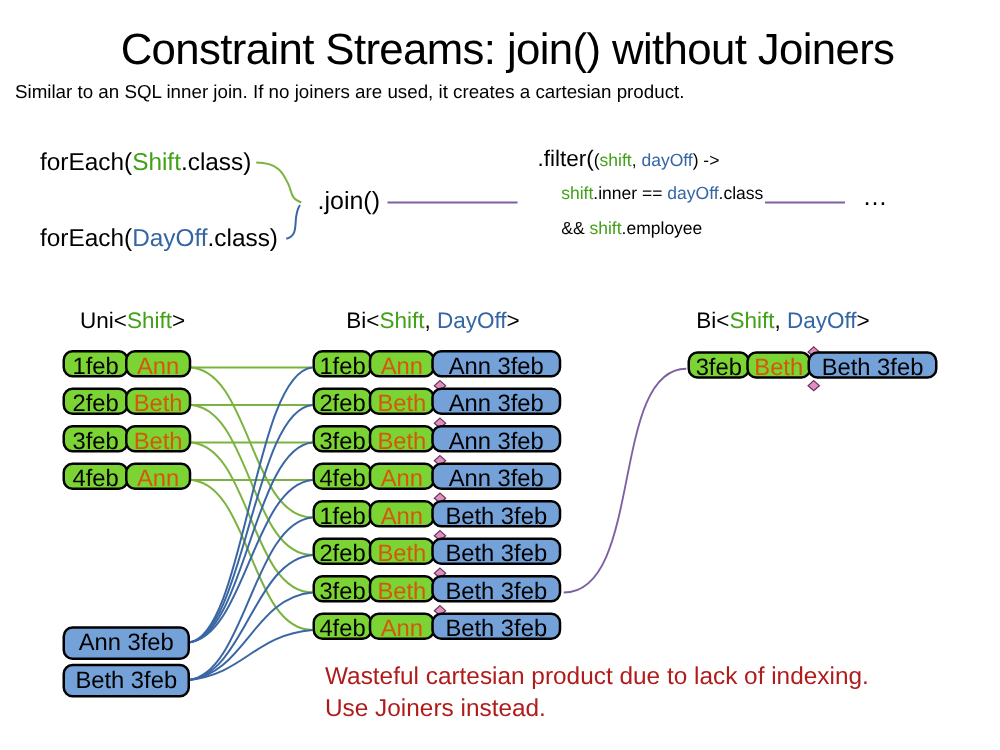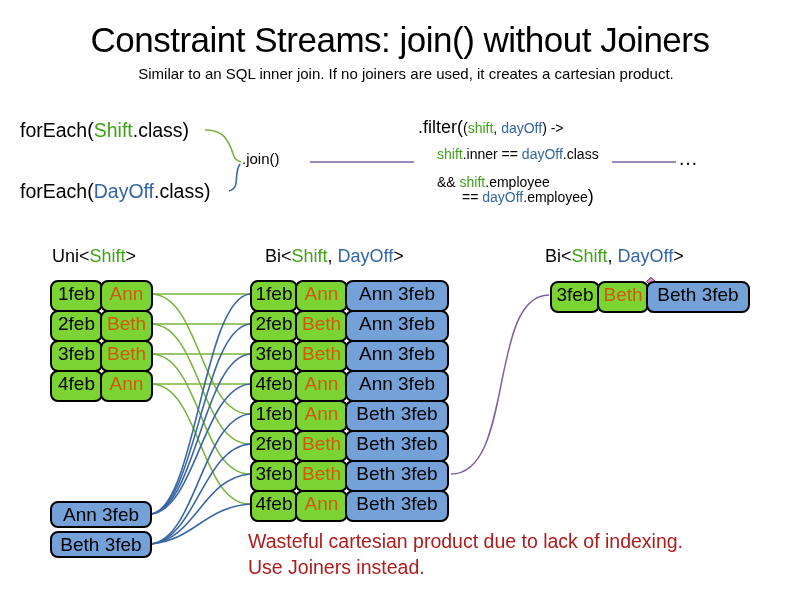--- a/index.html
+++ b/index.html
@@ -1,29 +1,29 @@
 <!DOCTYPE html>
 <html><head>
 <meta charset="utf-8">
 <style>
   html,body{margin:0;padding:0;background:#fff;}
   .slide{position:relative;width:800px;height:600px;background:#ffffff;overflow:hidden;
          font-family:"Liberation Sans",sans-serif;color:#000;}
-  .abs{position:absolute;}
+  .abs{position:absolute;padding-left:12px;}
   .title{left:0;right:0;top:20px;text-align:center;font-size:35px;letter-spacing:-0.5px;}
-  .subtitle{left:12px;right:0;top:65px;text-align:center;font-size:15px;}
+  .subtitle{left:0;right:0;top:65px;font-size:15px;}
   .green-t{color:#41a117;}
   .blue-t{color:#3465a4;}
   .code{font-size:19.5px;white-space:nowrap;}
-  .join-label{font-size:15px;}
+  .join-label{font-size:20px;}
   .filter-big{font-size:18px;}
   .filter-small{font-size:14px;}
   .hdr{font-size:18px;white-space:nowrap;z-index:3;}
   .row{position:absolute;display:flex;z-index:2;}
-  .cell{box-sizing:border-box;height:32px;border:2px solid #000;border-radius:8px;
+  .cell{box-sizing:border-box;height:22px;border:2px solid #000;border-radius:8px;
         background:#7bd434;font-size:19px;line-height:23px;text-align:center;white-space:nowrap;}
   .cell+.cell{margin-left:-3px;}
   .c-date{width:53px;}
   .c-date-m{width:48px;}
   .c-emp{width:53px;color:#d4570e;}
   .c-dayoff{width:104px;background:#74a2d8;color:#000;}
   .c-solo{width:102px;background:#74a2d8;height:27px;}
   .warning{font-size:19.5px;color:#b01b1b;line-height:26px;white-space:nowrap;z-index:3;}
   .ellipsis{font-size:20px;}
   svg.wires{position:absolute;left:0;top:0;z-index:1;}
@@ -88,23 +88,20 @@
   <div class="abs join-label" style="left:242px;top:150px;z-index:3">.join()</div>
 
   <div class="abs" style="left:418px;top:117px;white-space:nowrap;z-index:3">
     <span class="filter-big">.filter(</span><span class="filter-small">(</span><span class="filter-small green-t">shift</span><span class="filter-small">, </span><span class="filter-small blue-t">dayOff</span><span class="filter-small">) -&gt;</span>
   </div>
   <div class="abs filter-small" style="left:437px;top:146px;white-space:nowrap;z-index:3">
     <span class="green-t">shift</span><span>.inner == </span><span class="blue-t">dayOff</span><span>.class</span>
   </div>
   <div class="abs filter-small" style="left:437px;top:174px;white-space:nowrap;z-index:3">
     <span>&amp;&amp; </span><span class="green-t">shift</span><span>.employee</span>
-  </div>
-  <div class="abs filter-small" style="left:462px;top:186px;white-space:nowrap;z-index:3">
-    <span>== </span><span class="blue-t">dayOff</span><span>.employee</span><span class="filter-big">)</span>
   </div>
   <div class="abs ellipsis" style="left:678px;top:147px;z-index:3">…</div>
 
   <div class="abs hdr" style="left:52px;top:246px">
     <span>Uni&lt;</span><span class="green-t">Shift</span><span>&gt;</span>
   </div>
   <div class="abs hdr" style="left:265px;top:246px">
     <span>Bi&lt;</span><span class="green-t">Shift</span><span>, </span><span class="blue-t">DayOff</span><span>&gt;</span>
   </div>
   <div class="abs hdr" style="left:545px;top:246px">

